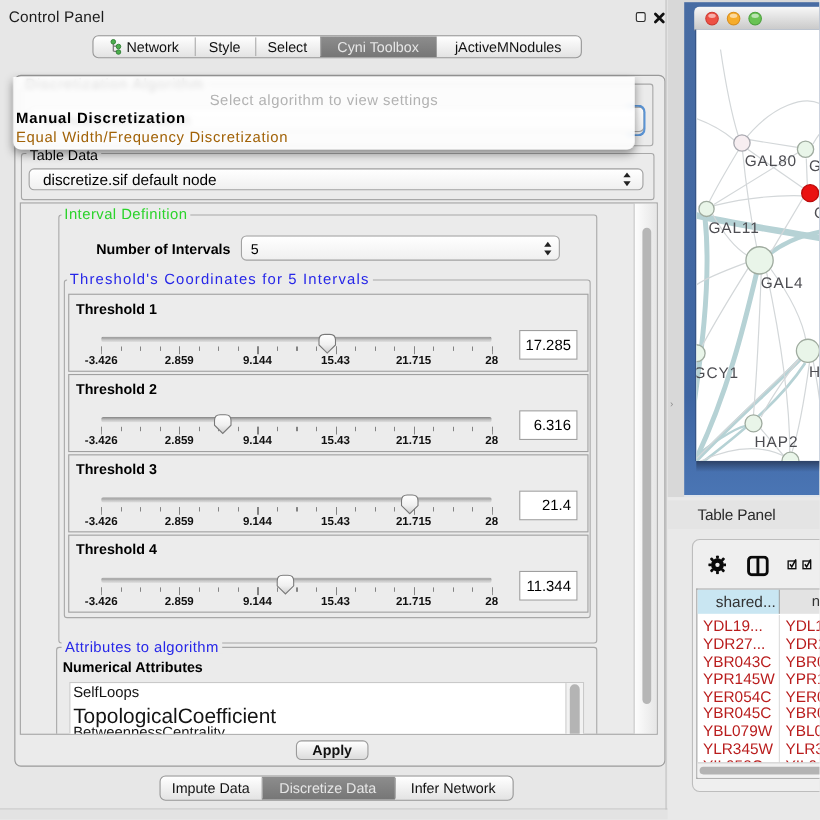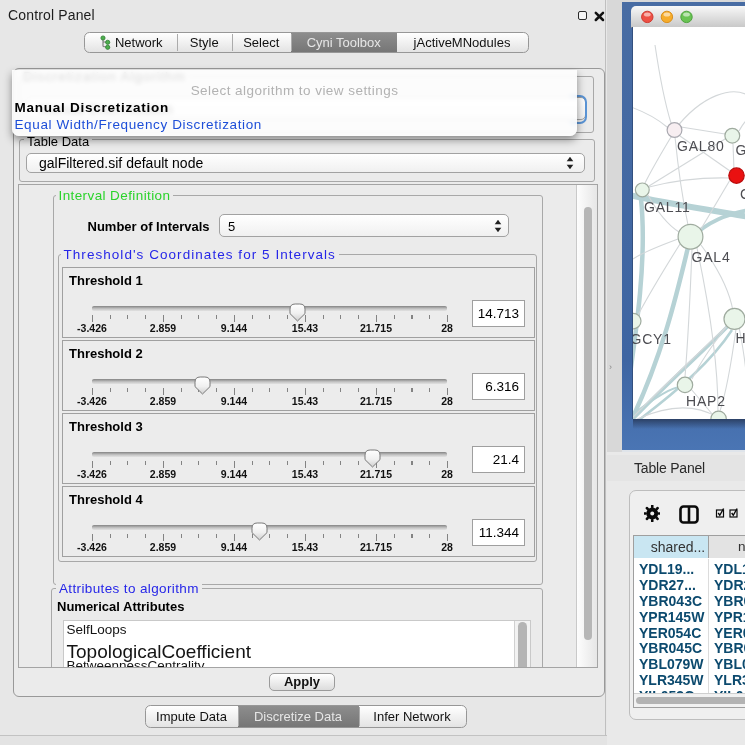--- a/index.html
+++ b/index.html
@@ -9,21 +9,21 @@
 .seg{position:absolute;top:0;bottom:0;display:flex;align-items:center;justify-content:center;font-size:13px;font-weight:normal;color:#111;}
 .seg.sel{background:linear-gradient(#8d8d8d,#767676);color:#e6e6e6;}
 .segsep{position:absolute;top:1px;bottom:1px;width:1px;background:#ababab;}
 .combo{position:absolute;background:linear-gradient(#ffffff,#f0f0f0);border:1px solid #a2a2a2;border-radius:5px;font-size:13px;color:#000;}
 .combo .ctext{position:absolute;left:8px;top:50%;transform:translateY(-50%);white-space:nowrap;}
 .arrows{position:absolute;top:50%;transform:translateY(-50%);width:8px;height:13px;}
 .thr-label{position:absolute;font-size:13px;font-weight:bold;color:#000;}
 .field{position:absolute;width:46px;height:25px;background:#fff;border:1px solid #9f9f9f;font-size:13.5px;text-align:right;line-height:25px;padding-right:5px;}
 .ticklab{position:absolute;font-size:10.5px;font-weight:bold;color:#111;transform:translateX(-50%);white-space:nowrap;}
 .row{position:absolute;font-size:13px;color:#141414;white-space:nowrap;}
-.trow{position:absolute;font-size:14px;color:#0c4a6e;white-space:nowrap;font-weight:bold;}
+.trow{position:absolute;font-size:14px;color:#b91c1c;white-space:nowrap;}
 .thrbox{position:absolute;left:43px;width:471px;height:69px;background:#ececec;border:1px solid #a0a0a0;}
 .thrbox .track{position:absolute;left:29px;top:38px;width:355px;height:4px;border-radius:2px;background:linear-gradient(#9a9a9a,#c4c4c4 45%,#e2e2e2);border-top:1px solid #8f8f8f;}
 .thrbox .thumb{position:absolute;top:34.5px;width:17px;height:19px;}
 .thrbox .field{top:32px;left:409px;}
 .ticks{position:absolute;left:29px;top:47px;width:356px;height:7px;background:
  repeating-linear-gradient(90deg,#838383 0 1px,transparent 1px 17.75px) 0 0/356px 4px no-repeat,
  repeating-linear-gradient(90deg,#838383 0 1px,transparent 1px 71px) 0 0/356px 7px no-repeat;}
 </style>
 </head>
 <body>
@@ -60,32 +60,32 @@
 <div class="tb-label" style="left:20px;top:76px;color:#000;font-size:13.5px;letter-spacing:0.9px;">Discretization Algorithm</div>
 <div class="combo" style="left:26px;top:97px;width:558px;height:21px;">
   <div class="ctext" style="left:12px;font-size:14px;">Manual Discretization</div>
 </div>
 
 <div class="abs" style="left:570px;top:94.5px;width:15px;height:25px;border:2.5px solid #5a94d5;border-left:none;border-radius:0 7px 7px 0;background:transparent;"></div>
 
 <div class="abs" style="left:19px;top:139px;width:574px;height:41px;border:1px solid #a8a8a8;border-radius:3px;"></div>
 <div class="tb-label" style="left:24px;top:140.5px;color:#000;">Table Data</div>
 <div class="combo" style="left:26px;top:153px;width:557px;height:18px;">
-  <div class="ctext" style="left:12px;font-size:14px;">galFiltered.sif default node</div>
+  <div class="ctext" style="left:12px;font-size:14px;">discretize.sif default node</div>
   <svg class="arrows" style="right:10px;" viewBox="0 0 9 14">
       <path d="M4.5 0 L8.2 5 H0.8 Z" fill="#222"></path>
       <path d="M4.5 14 L8.2 9 H0.8 Z" fill="#222"></path>
     </svg>
 </div>
 
 <div class="abs" style="left:12px;top:70px;width:565px;height:66px;background:rgba(255,255,255,0.85);backdrop-filter:blur(2.2px);border-radius:0 0 7px 7px;box-shadow:0 4px 9px rgba(0,0,0,0.42);"></div>
 <div class="abs" style="left:12px;top:70px;width:565px;height:66px;">
   <div style="position:absolute;left:0;right:0;top:13px;text-align:center;font-size:13.5px;letter-spacing:0.45px;color:#b2b2b2;">Select algorithm to view settings</div>
   <div style="position:absolute;left:2.5px;top:30px;font-size:13.5px;letter-spacing:0.75px;font-weight:bold;color:#000;">Manual Discretization</div>
-  <div style="position:absolute;left:2.5px;top:46.5px;font-size:13.5px;letter-spacing:0.62px;color:#1d4ed8;">Equal Width/Frequency Discretization</div>
+  <div style="position:absolute;left:2.5px;top:46.5px;font-size:13.5px;letter-spacing:0.62px;color:#a16207;">Equal Width/Frequency Discretization</div>
 </div>
 
 <div class="abs" style="left:18px;top:184px;width:578px;height:482px;border:1px solid #a4a4a4;background:#ebebeb;overflow:hidden;" id="sp">
 
   <div class="abs" style="left:34px;top:9.5px;width:488px;height:388px;border:1px solid #a8a8a8;border-radius:3px;"></div>
   <div class="tb-label" style="left:36.5px;top:9.5px;color:#2bd32b;font-size:13.5px;letter-spacing:0.4px;">Interval Definition</div>
   <div class="thr-label" style="left:68.5px;top:34px;">Number of Intervals</div>
   <div class="combo" style="left:200px;top:29px;width:288px;height:21px;">
     <div class="ctext">5</div>
     <svg class="arrows" style="right:6px;" viewBox="0 0 9 14">
@@ -110,21 +110,21 @@
       <div class="thumb" style="left:225.7px;"><svg viewBox="0 0 17 19" width="17" height="19">
           <defs>
             <linearGradient id="tg" x1="0" y1="0" x2="0" y2="1">
               <stop offset="0" stop-color="#ffffff"></stop>
               <stop offset="0.55" stop-color="#f0f0f0"></stop>
               <stop offset="1" stop-color="#cfcfcf"></stop>
             </linearGradient>
           </defs>
           <path d="M1,6.2 Q1,1 6.2,1 L10.8,1 Q16,1 16,6.2 L16,10.6 L8.5,18 L1,10.6 Z" fill="url(#tg)" stroke="#787878" stroke-width="1"></path>
         </svg></div>
-      <div class="field">14.713</div>
+      <div class="field">17.285</div>
     </div>
   <div class="thrbox" style="top:155px;">
       <div class="thr-label" style="left:6px;top:5px;">Threshold 2</div>
       <div class="track"></div>
       <div class="ticks"></div>
       <span class="ticklab" style="left:29px;top:54px;">-3.426</span>
       <span class="ticklab" style="left:100px;top:54px;">2.859</span>
       <span class="ticklab" style="left:171px;top:54px;">9.144</span>
       <span class="ticklab" style="left:242px;top:54px;">15.43</span>
       <span class="ticklab" style="left:313px;top:54px;">21.715</span>

